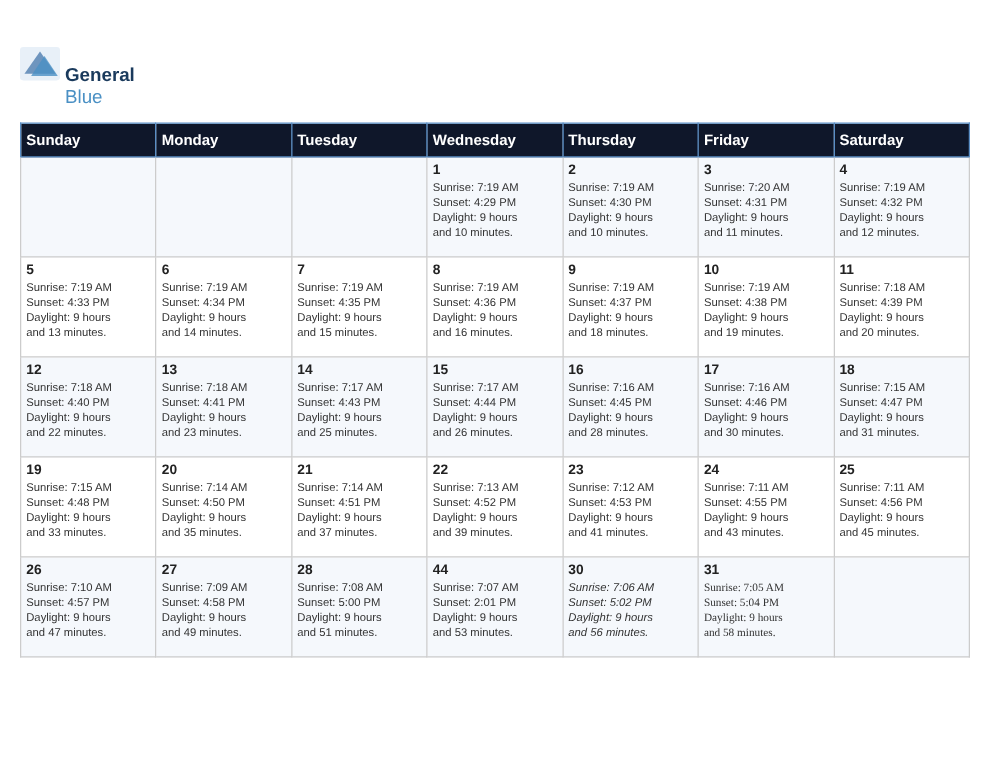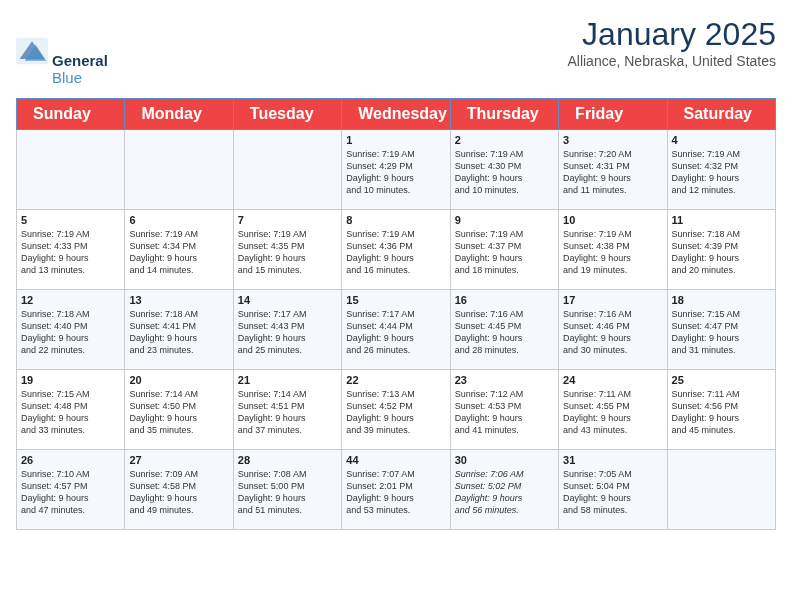--- a/index.html
+++ b/index.html
@@ -34,25 +34,25 @@
     .location {
       font-size: 14px;
       color: #555;
     }
     table {
       width: 100%;
       border-collapse: collapse;
       table-layout: fixed;
     }
     thead tr th {
-      background-color: #ef4444;
+      background-color: #0f172a;
       color: #fff;
-      font-size: 16px;
+      font-size: 12px;
       font-weight: bold;
-      padding: 6px 16px;
+      padding: 6px 4px;
       text-align: left;
       border: 1px solid #5a8ec5;
     }
     tbody tr td {
       vertical-align: top;
       font-size: 9.5px;
       color: #222;
       padding: 4px 4px;
       border: 1px solid #ccc;
       height: 80px;
@@ -85,24 +85,20 @@
     <svg class="logo-icon" viewBox="0 0 36 30" xmlns="http://www.w3.org/2000/svg">
       <rect x="0" y="0" width="36" height="30" rx="3" fill="#e8f0f8"></rect>
       <polygon points="18,4 32,24 4,24" fill="#3a6ea5" opacity="0.7"></polygon>
       <polygon points="22,8 34,26 10,26" fill="#4a90c4" opacity="0.8"></polygon>
     </svg>
     <div>
       <div style="font-size:15px;font-weight:bold;color:#1a3a5c;margin-top:36px;">General</div>
       <div style="font-size:15px;font-weight:normal;color:#4a90c4;">Blue</div>
     </div>
   </div>
-  <div class="title-block">
-    <div class="month-title">January 2025</div>
-    <div class="location">Alliance, Nebraska, United States</div>
-  </div>
 </div>
 
 <table>
   <thead>
     <tr id="weekday-header">
         <th>Sunday</th>
         <th>Monday</th>
         <th>Tuesday</th>
         <th>Wednesday</th>
         <th>Thursday</th>
@@ -328,21 +324,21 @@
         </td>
         <td>
           <span class="day-num">30</span>
           <div class="cell-info" style="white-space: pre-line; font-style: italic;">Sunrise: 7:06 AM
 Sunset: 5:02 PM
 Daylight: 9 hours
 and 56 minutes.</div>
         </td>
         <td>
           <span class="day-num">31</span>
-          <div class="cell-info" style="white-space: pre-line;">Sunrise: 7:05 AM
+          <div class="cell-info" style="white-space: pre-line; font-family: Liberation Serif, serif;">Sunrise: 7:05 AM
 Sunset: 5:04 PM
 Daylight: 9 hours
 and 58 minutes.</div>
         </td>
         <td class="empty"></td>
       </tr>
     </tbody>
 </table>
 
 </body></html>

